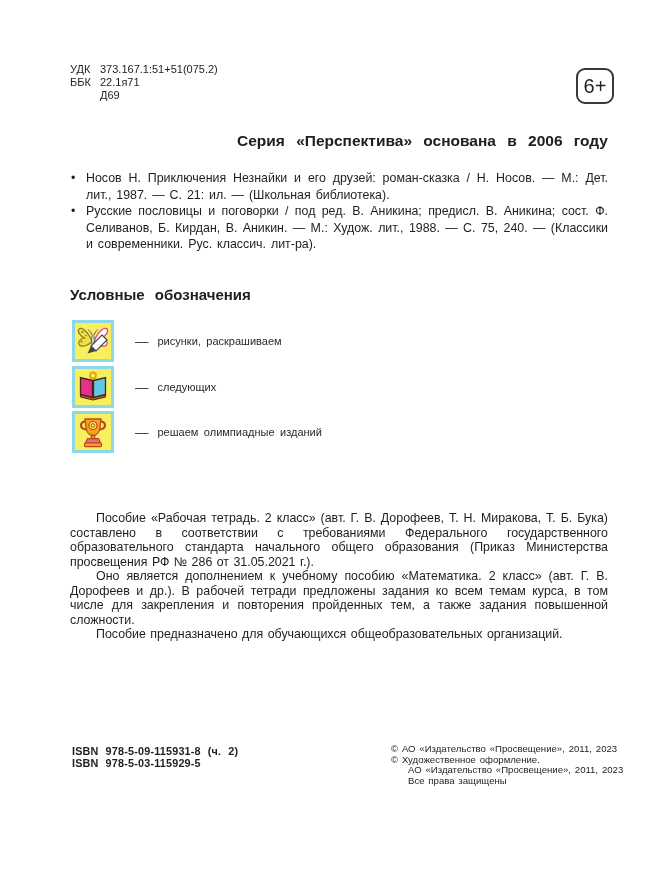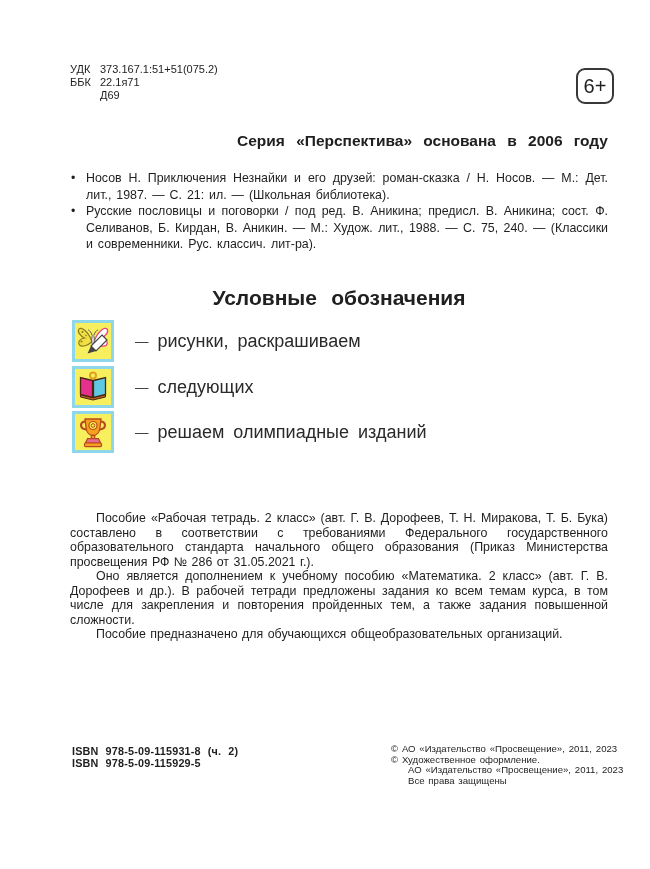--- a/index.html
+++ b/index.html
@@ -34,21 +34,21 @@
     display:flex;align-items:center;justify-content:center;
     font-size:20px;letter-spacing:0;color:#222;
   }
   
   .series{
     position:absolute;left:70px;top:124px;width:538px;margin:0;
     font-size:15.5px;font-weight:700;text-align:right;word-spacing:0.45em;color:#202020;
   }
   .legend-title{
     position:absolute;left:70px;top:278px;width:538px;margin:0;
-    font-size:21px;font-weight:700;text-align:center;word-spacing:0.4em;color:#202020;
+    font-size:15px;font-weight:700;text-align:left;word-spacing:0.4em;color:#202020;
   }
   
   .sources{
     position:absolute;left:70px;top:162px;width:538px;
     font-size:12.4px;line-height:16.6px;text-align:justify;word-spacing:1.5px;
   }
   .sources p{margin:0;}
   .intro{padding-left:13px;text-indent:-13px;}
   .src-item{position:relative;padding-left:16px;}
   .bullet{position:absolute;left:1px;top:0;}
@@ -61,21 +61,21 @@
   .legend-row.r2{top:358px;}
   .legend-row.r3{top:403px;}
   .icon-box{
     width:36px;height:36px;flex:0 0 36px;
     background:var(--icon-bg);
     border:3px solid var(--icon-border);
     display:block;
   }
   .icon-box svg{display:block;width:36px;height:36px;}
   .dash{margin-left:21px;font-size:13.5px;color:#2a2a2a;}
-  .legend-label{margin-left:9px;font-size:18px;word-spacing:0.22em;color:#2a2a2a;}
+  .legend-label{margin-left:9px;font-size:11px;word-spacing:0.22em;color:#2a2a2a;}
   
   .about{
     position:absolute;left:70px;top:503px;width:538px;
     font-size:12.4px;line-height:14.5px;text-align:justify;word-spacing:1px;
   }
   .about p{margin:0;text-indent:26px;}
   
   .isbn{
     position:absolute;left:72px;top:737px;
     font-size:10.8px;font-weight:700;line-height:12px;
@@ -195,21 +195,21 @@
   </div>
 
   <div class="about">
     <p>Пособие «Рабочая тетрадь. 2 класс» (авт. Г. В. Дорофеев, Т. Н. Миракова, Т. Б. Бука) составлено в соответствии с требованиями Федерального государственного образовательного стандарта начального общего образования (Приказ Министерства просвещения РФ № 286 от 31.05.2021 г.).</p>
     <p>Оно является дополнением к учебному пособию «Математика. 2 класс» (авт. Г. В. Дорофеев и др.). В рабочей тетради предложены задания ко всем темам курса, в том числе для закрепления и повторения пройденных тем, а также задания повышенной сложности.</p>
     <p>Пособие предназначено для обучающихся общеобразовательных организаций.</p>
   </div>
 
   <div class="isbn">
     <div>ISBN 978-5-09-115931-8 (ч. 2)</div>
-    <div>ISBN 978-5-09-115929-5</div>
+    <div>ISBN 978-5-03-115929-5</div>
   </div>
 
   <div class="copyright">
     <div class="cr-line">© АО «Издательство «Просвещение», 2011, 2023</div>
     <div class="cr-line">© Художественное оформление.</div>
     <div class="cr-line cr-indent">АО «Издательство «Просвещение», 2011, 2023</div>
     <div class="cr-line cr-indent">Все права защищены</div>
   </div>
 
 </div>

